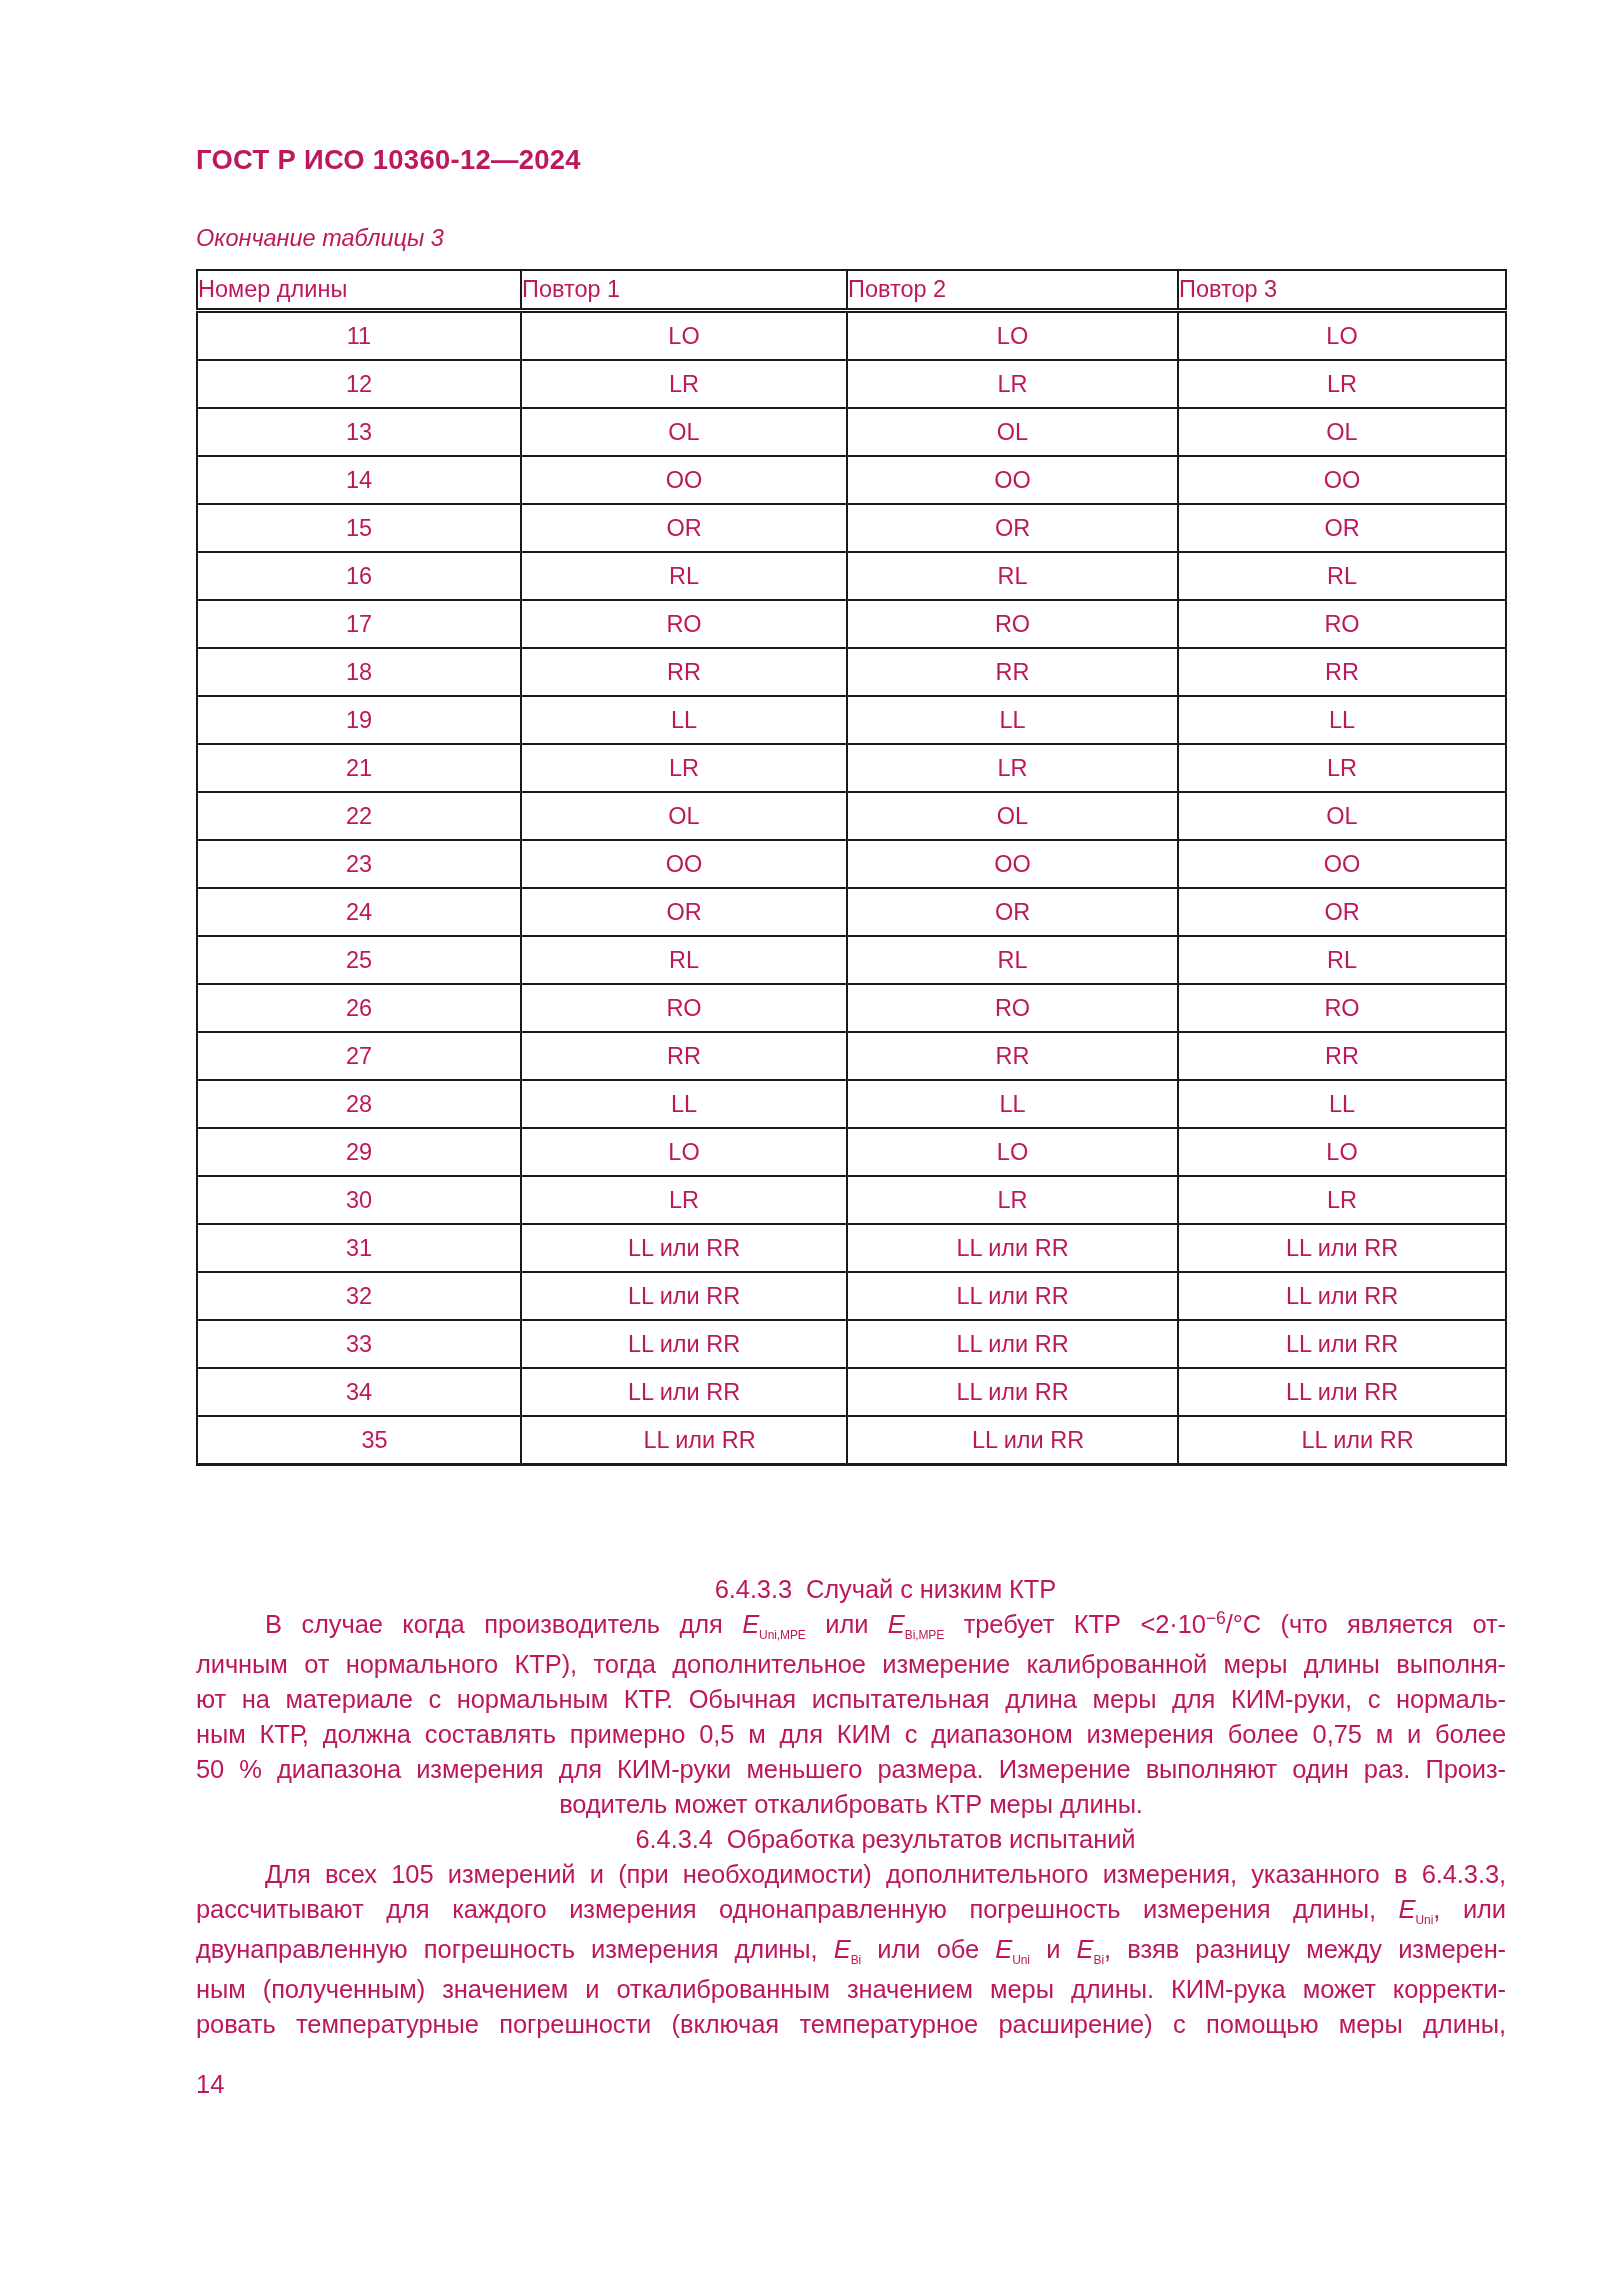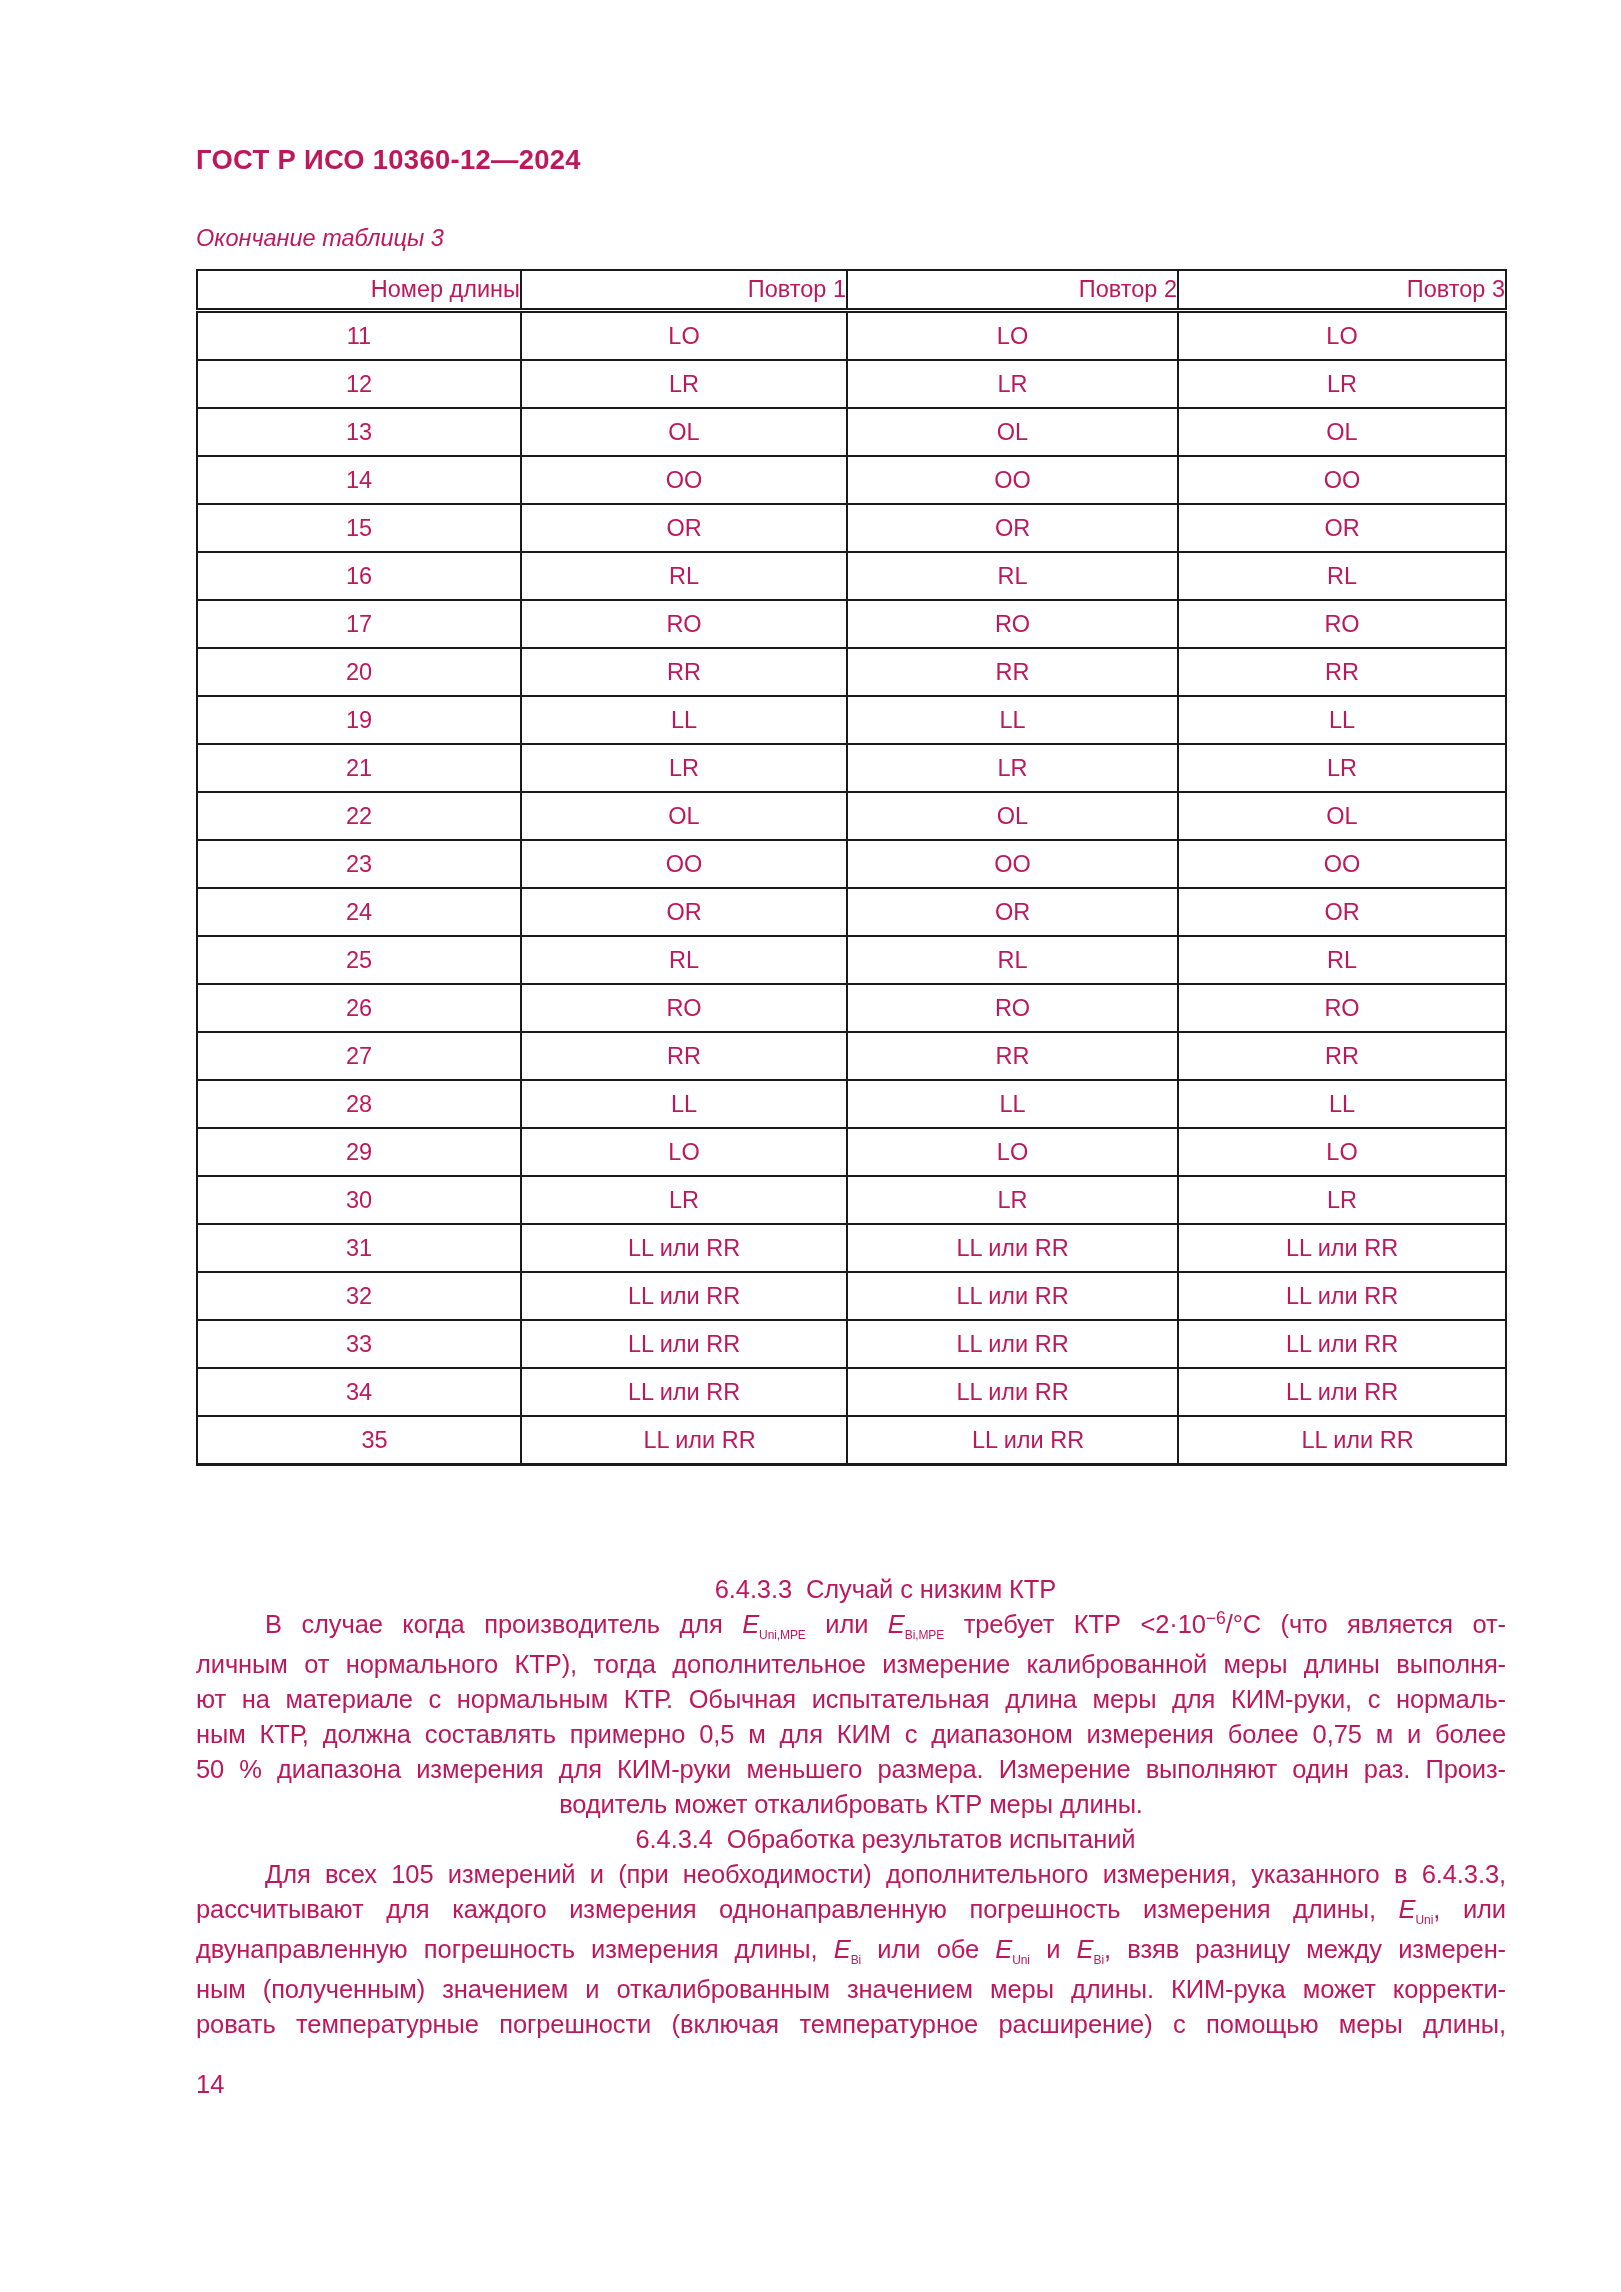--- a/index.html
+++ b/index.html
@@ -24,21 +24,21 @@
   table.results {
     position:absolute; left:196px; top:269px;
     width:1310px;
     border-collapse:collapse; table-layout:fixed;
     border:2.9px solid #1a1a1a;
     border-bottom-width:3.9px;
   }
   table.results th {
     height:37px;
     font-size:23.5px; font-weight:normal;
-    text-align:right; vertical-align:middle;
+    text-align:left; vertical-align:middle;
     border-left:2px solid #1a1a1a;
     border-bottom:5.9px double #1a1a1a;
     padding:0;
   }
   table.results td {
     height:46px;
     font-size:23.5px;
     text-align:center; vertical-align:middle;
     border-left:2px solid #1a1a1a;
     border-bottom:2.9px solid #1a1a1a;
@@ -127,21 +127,21 @@
           <td>RL</td>
           <td>RL</td>
         </tr>
         <tr>
           <td>17</td>
           <td>RO</td>
           <td>RO</td>
           <td>RO</td>
         </tr>
         <tr>
-          <td>20</td>
+          <td>18</td>
           <td>RR</td>
           <td>RR</td>
           <td>RR</td>
         </tr>
         <tr>
           <td>19</td>
           <td>LL</td>
           <td>LL</td>
           <td>LL</td>
         </tr>

